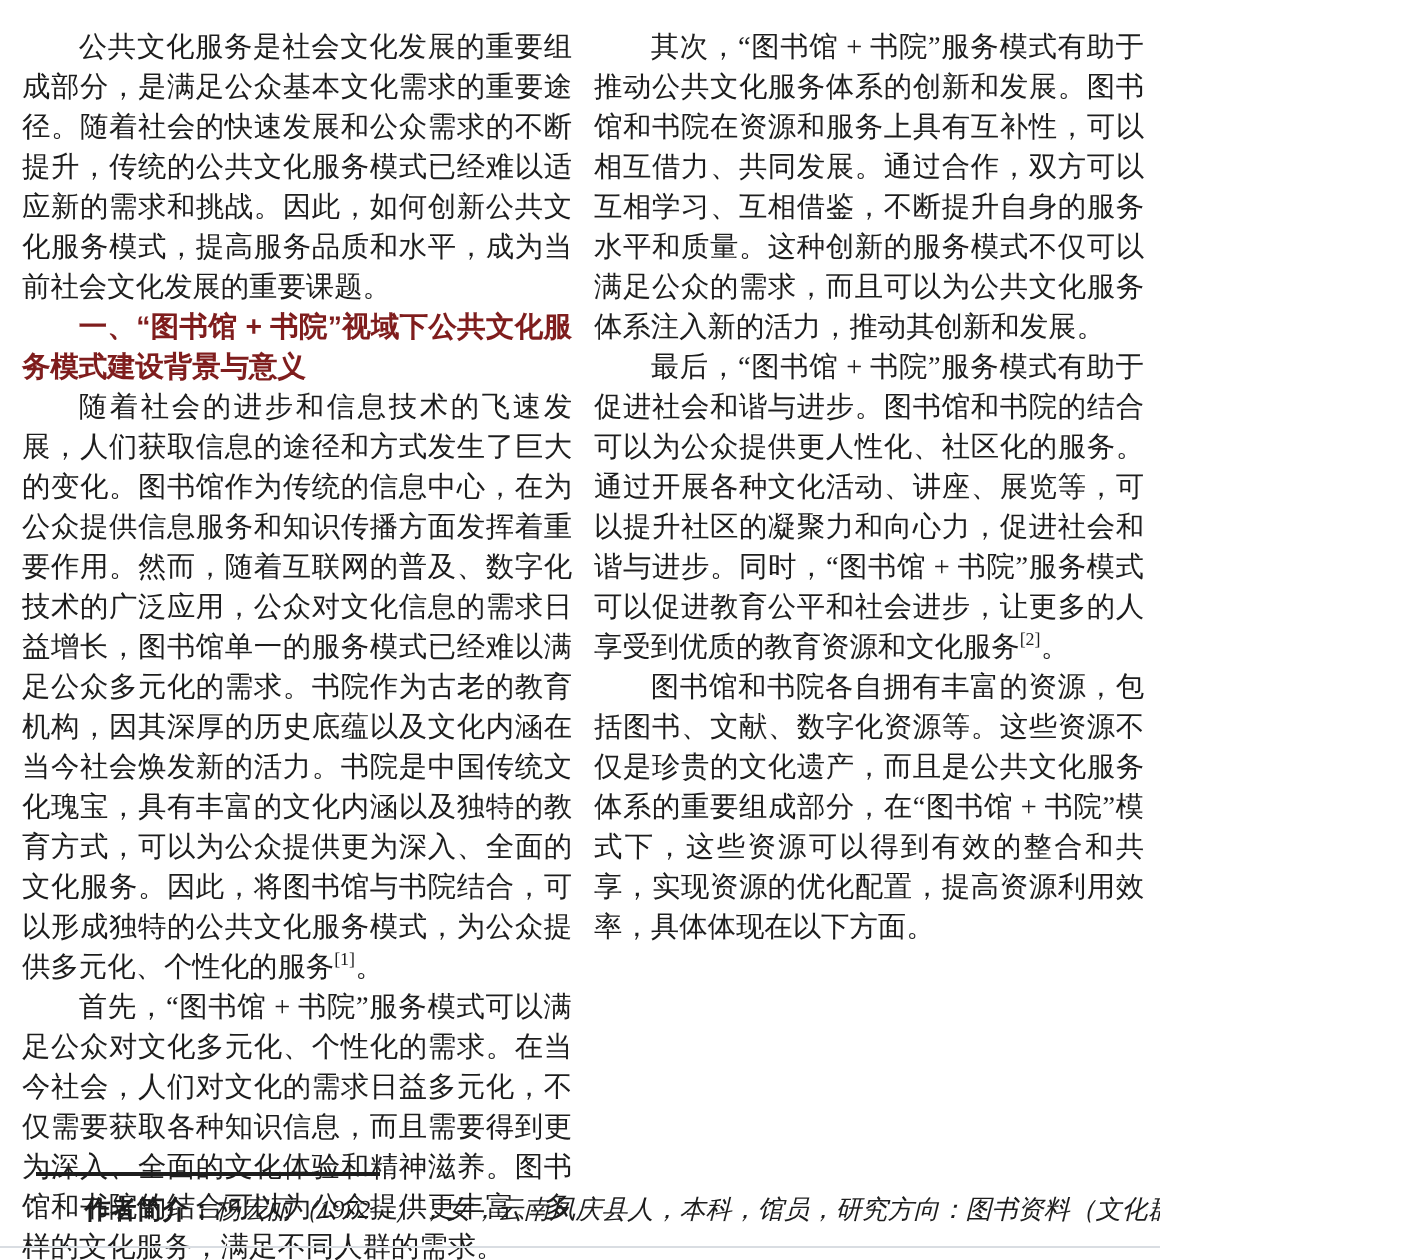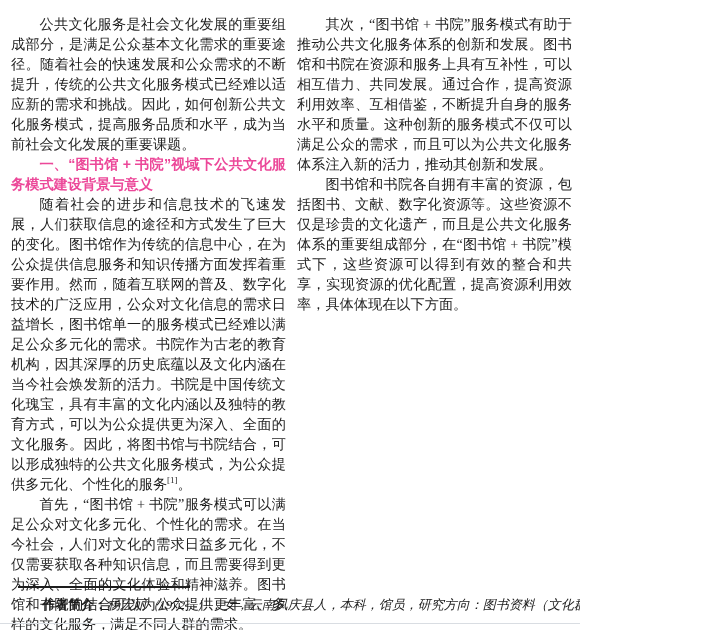--- a/index.html
+++ b/index.html
@@ -23,21 +23,21 @@
     margin: 0;
     font-size: 14.2px;
     line-height: 20px;
     text-align: justify;
     text-indent: 2em;
     word-break: break-all;
   }
   .column p.heading {
     font-family: "Liberation Sans", sans-serif;
     font-weight: bold;
-    color: #ec4899;
+    color: #7f1d1d;
   }
   .column p.subheading {
     font-style: italic;
   }
   sup.cite {
     font-size: 9px;
     line-height: 0;
     vertical-align: super;
     letter-spacing: 0;
   }
@@ -84,21 +84,22 @@
 <div class="page">
 
   <div class="columns">
     <div class="column" id="col-left">
         <p class="body">公共文化服务是社会文化发展的重要组成部分，是满足公众基本文化需求的重要途径。随着社会的快速发展和公众需求的不断提升，传统的公共文化服务模式已经难以适应新的需求和挑战。因此，如何创新公共文化服务模式，提高服务品质和水平，成为当前社会文化发展的重要课题。</p>
         <p class="heading">一、“图书馆 + 书院”视域下公共文化服务模式建设背景与意义</p>
         <p class="body">随着社会的进步和信息技术的飞速发展，人们获取信息的途径和方式发生了巨大的变化。图书馆作为传统的信息中心，在为公众提供信息服务和知识传播方面发挥着重要作用。然而，随着互联网的普及、数字化技术的广泛应用，公众对文化信息的需求日益增长，图书馆单一的服务模式已经难以满足公众多元化的需求。书院作为古老的教育机构，因其深厚的历史底蕴以及文化内涵在当今社会焕发新的活力。书院是中国传统文化瑰宝，具有丰富的文化内涵以及独特的教育方式，可以为公众提供更为深入、全面的文化服务。因此，将图书馆与书院结合，可以形成独特的公共文化服务模式，为公众提供多元化、个性化的服务<sup class="cite">[1]</sup>。</p>
         <p class="body">首先，“图书馆 + 书院”服务模式可以满足公众对文化多元化、个性化的需求。在当今社会，人们对文化的需求日益多元化，不仅需要获取各种知识信息，而且需要得到更为深入、全面的文化体验和精神滋养。图书馆和书院的结合可以为公众提供更丰富、多样的文化服务，满足不同人群的需求。</p>
       </div>
     <div class="column" id="col-right">
-        <p class="body">其次，“图书馆 + 书院”服务模式有助于推动公共文化服务体系的创新和发展。图书馆和书院在资源和服务上具有互补性，可以相互借力、共同发展。通过合作，提高资源利用效率、互相借鉴，不断提升自身的服务水平和质量。这种创新的服务模式不仅可以满足公众的需求，而且可以为公共文化服务体系注入新的活力，推动其创新和发展。</p>
+        <p class="body">其次，“图书馆 + 书院”服务模式有助于推动公共文化服务体系的创新和发展。图书馆和书院在资源和服务上具有互补性，可以相互借力、共同发展。通过合作，双方可以互相学习、互相借鉴，不断提升自身的服务水平和质量。这种创新的服务模式不仅可以满足公众的需求，而且可以为公共文化服务体系注入新的活力，推动其创新和发展。</p>
+        <p class="body">最后，“图书馆 + 书院”服务模式有助于促进社会和谐与进步。图书馆和书院的结合可以为公众提供更人性化、社区化的服务。通过开展各种文化活动、讲座、展览等，可以提升社区的凝聚力和向心力，促进社会和谐与进步。同时，“图书馆 + 书院”服务模式可以促进教育公平和社会进步，让更多的人享受到优质的教育资源和文化服务<sup class="cite">[2]</sup>。</p>
         <p class="body">图书馆和书院各自拥有丰富的资源，包括图书、文献、数字化资源等。这些资源不仅是珍贵的文化遗产，而且是公共文化服务体系的重要组成部分，在“图书馆 + 书院”模式下，这些资源可以得到有效的整合和共享，实现资源的优化配置，提高资源利用效率，具体体现在以下方面。</p>
       </div>
   </div>
 
   <div class="footer">
     <div class="footnote-divider"></div>
     <p class="author">
       <span class="author-label">作者简介：</span><span class="author-body">杨宏丽（1972—），女，云南凤庆县人，本科，馆员，研究方向：图书资料（文化群众）。</span>
     </p>
   </div>

